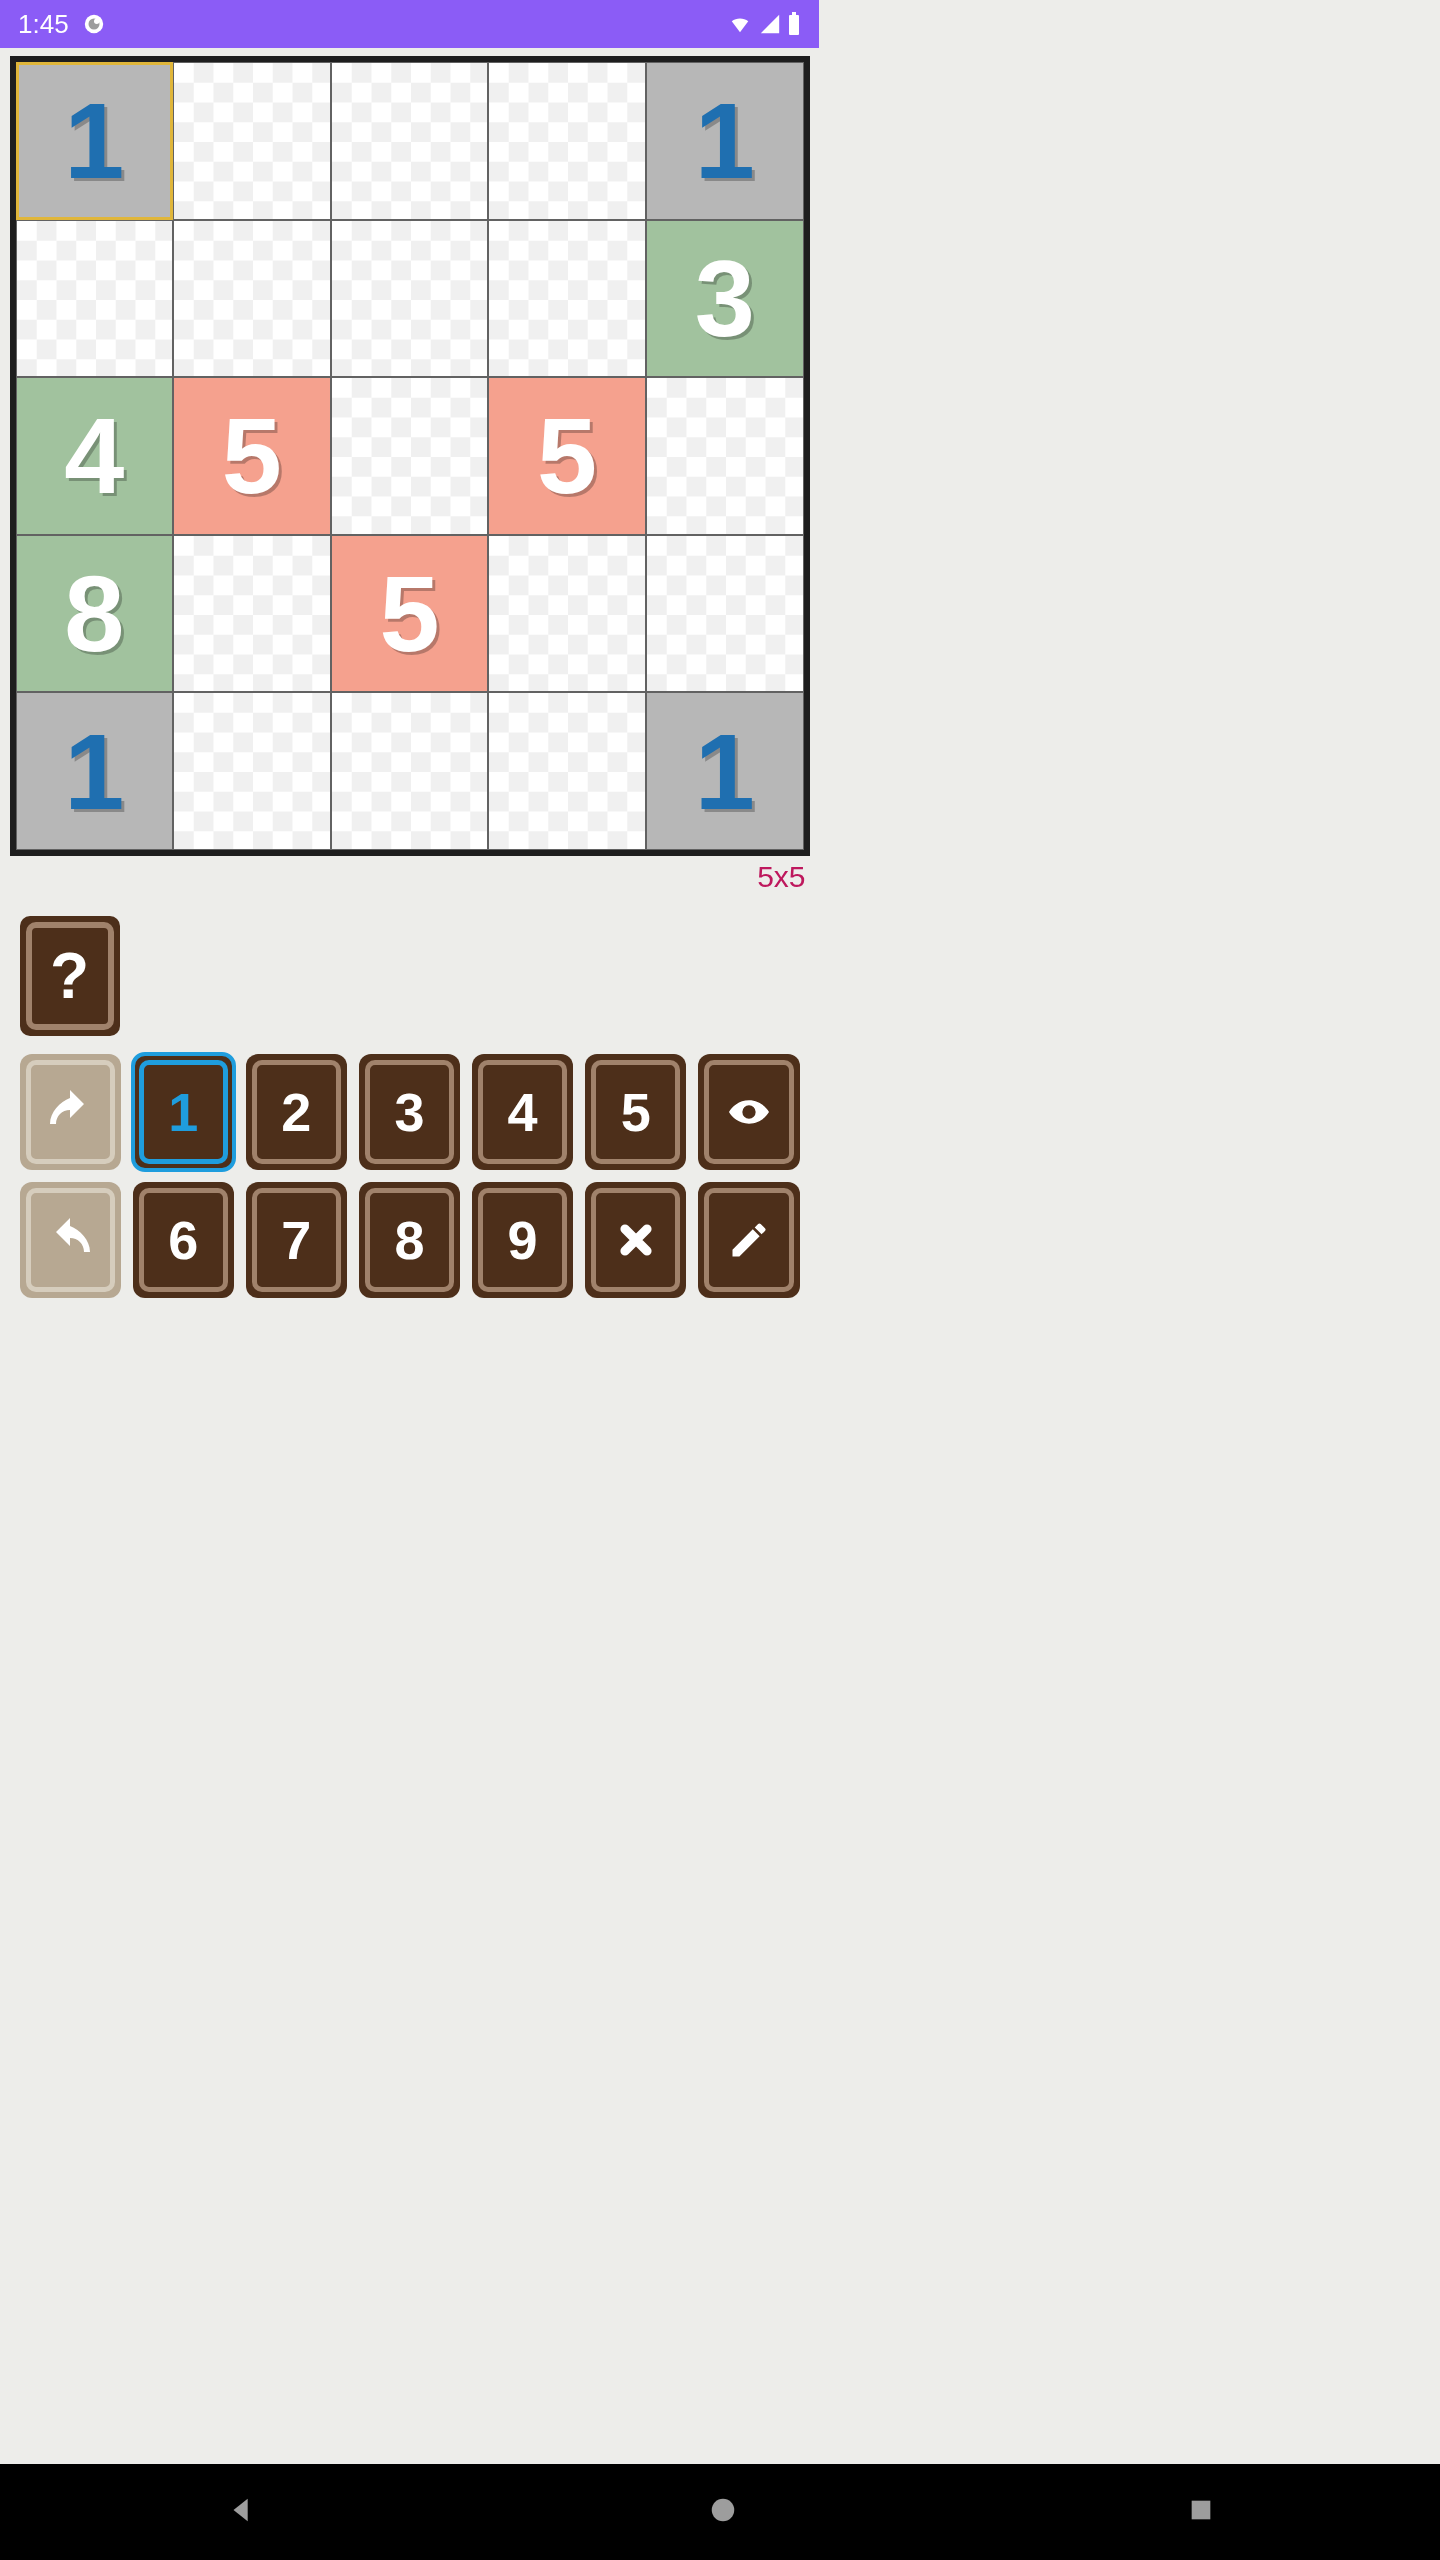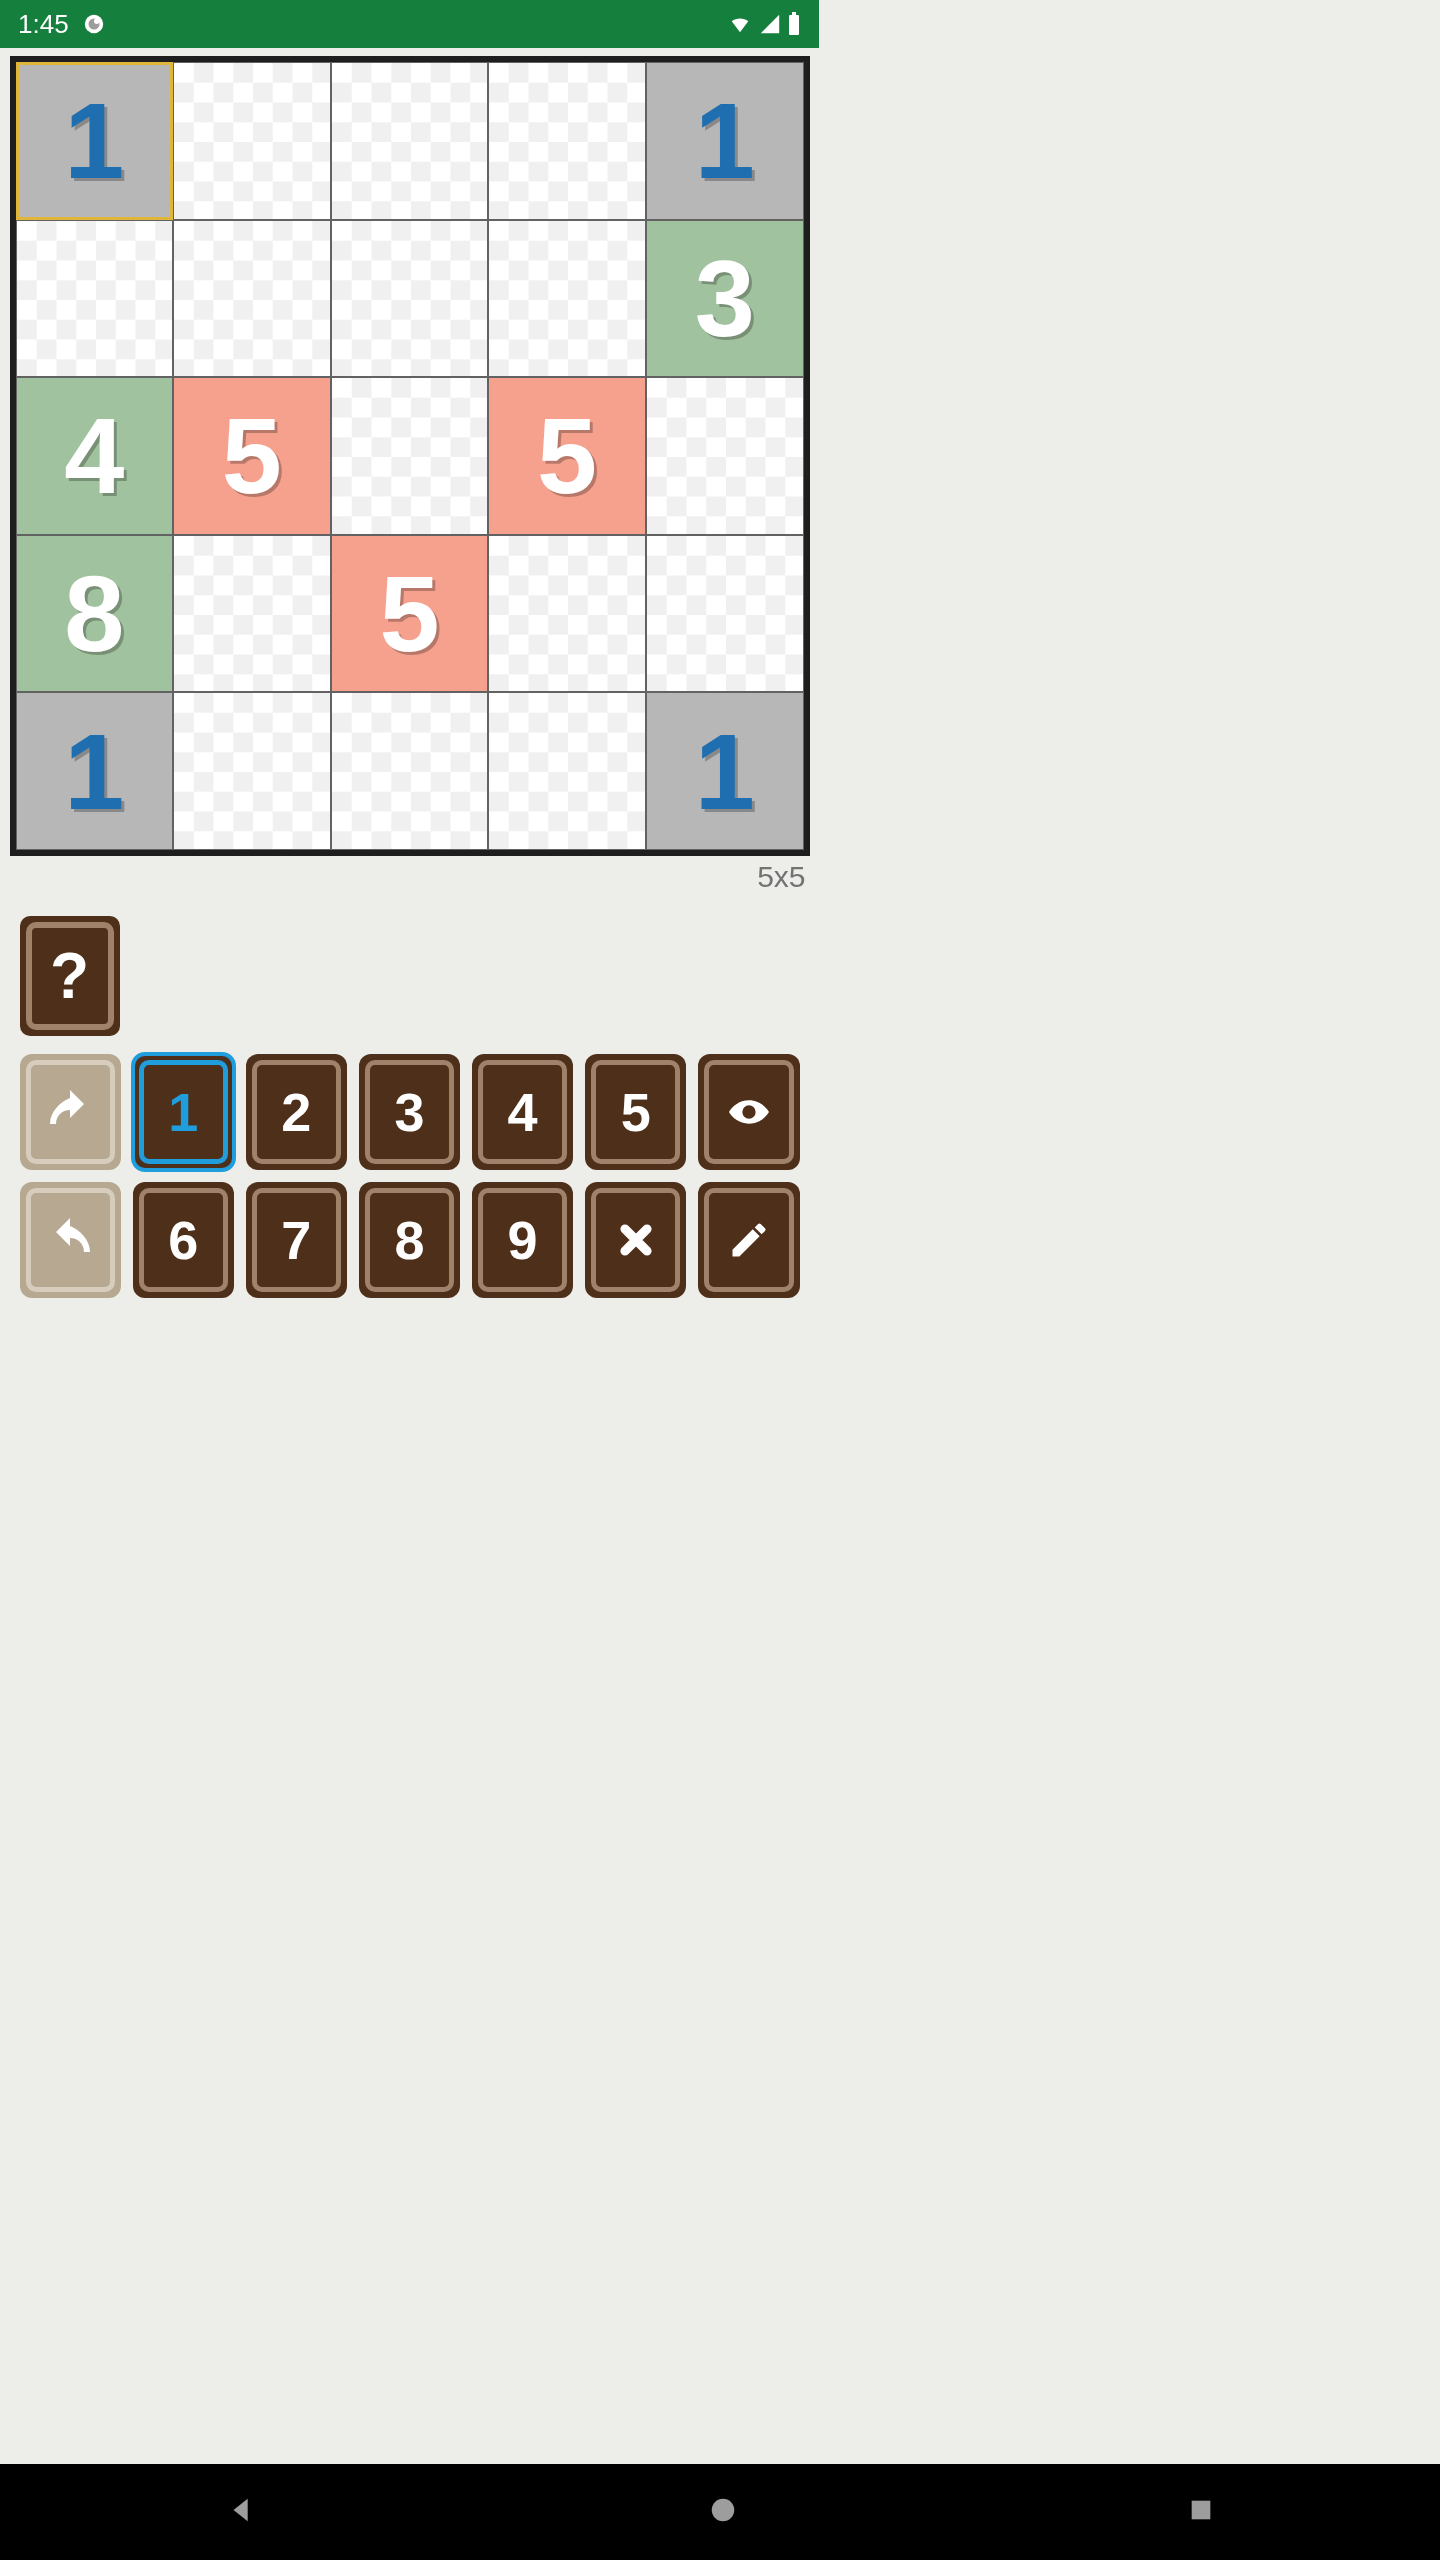--- a/index.html
+++ b/index.html
@@ -7,21 +7,21 @@
     width: 819px;
     height: 1456px;
     background: #ededea;
     font-family: Arial, Helvetica, sans-serif;
     overflow: hidden;
   }
 
   
   .statusbar {
     height: 48px;
-    background: #15803d;
+    background: #8b5cf6;
     display: flex;
     align-items: center;
     padding: 0 18px;
     color: #fff;
     font-size: 26px;
   }
   .statusbar .sb-left { display: flex; align-items: center; gap: 14px; flex: 1; }
   .statusbar .sb-right { display: flex; align-items: center; gap: 6px; }
   .sb-icon { display: inline-flex; }
   .sb-right svg { fill:#fff; }
@@ -74,21 +74,21 @@
   .cell.selected {
     outline: 3px solid #e0b63a;
     outline-offset: -3px;
   }
 
   .board-caption {
     text-align: right;
     width: 800px;
     margin: 4px auto 0;
     font-size: 30px;
-    color: #737373;
+    color: #be185d;
     padding-right: 4px;
   }
 
   
   .controls {
     width: 800px;
     margin: 22px auto 0;
     padding: 0 10px;
   }
   .btn {

